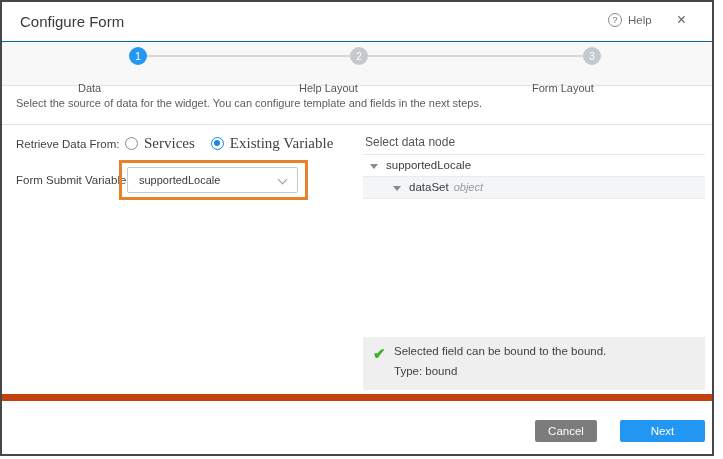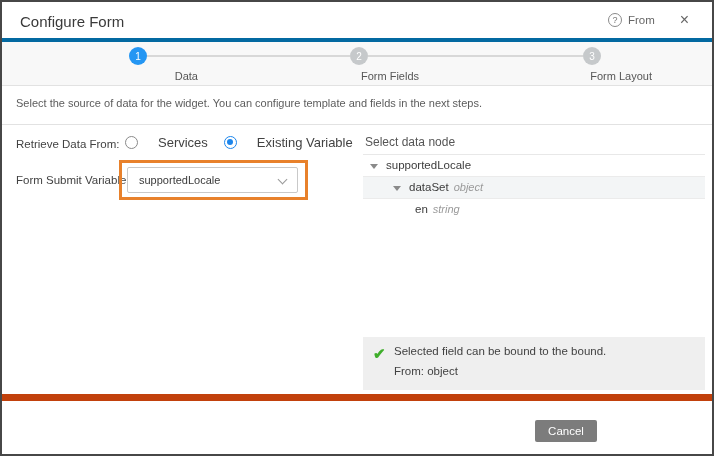--- a/index.html
+++ b/index.html
@@ -4,61 +4,61 @@
 <style>
   * { margin:0; padding:0; box-sizing:border-box; }
   html,body { width:723px; height:459px; background:#ffffff;
               font-family:"Liberation Sans", sans-serif; }
   .canvas { position:relative; width:723px; height:459px; background:#fff; overflow:hidden; }
 
   .dialog { position:absolute; left:0; top:0; width:714px; height:456px;
             background:#fff; border:2px solid #474747; }
 
   
-  .header { position:relative; height:40px; border-bottom:4px solid #0369a1; background:#fff; }
+  .header { position:relative; height:40px; border-bottom:1px solid #0369a1; background:#fff; }
   .dlg-title { position:absolute; left:18px; top:11px; font-size:15px; color:#3a3a3a; }
   .header-right { position:absolute; left:606px; top:11px; display:flex; align-items:center; gap:7px; }
   .help-btn { display:flex; align-items:center; gap:6px; cursor:pointer; }
   .q-circle { width:14px; height:14px; border:1px solid #8a8a8a; border-radius:50%;
               font-size:9px; color:#777; display:flex; align-items:center; justify-content:center; }
   .help-label { font-size:11.5px; color:#666; }
   .close-x { font-size:16px; color:#666; margin-left:18px; line-height:14px; cursor:pointer; }
 
   
   .stepper { position:relative; height:44px; background:#f8f8f8; border-bottom:1px solid #e2e2e2; }
   .step-line { position:absolute; top:13px; height:2px; background:#d8d8d8; }
   .line-1 { left:145px; width:203px; }
   .line-2 { left:366px; width:215px; }
   .step-circle { position:absolute; top:5px; width:18px; height:18px; border-radius:50%;
                  background:#c6c9cb; color:#fff; font-size:10px; display:flex;
                  align-items:center; justify-content:center; }
   .step-circle.active { background:#2496f3; }
   .c1 { left:127px; } .c2 { left:348px; } .c3 { left:581px; }
-  .step-label { position:absolute; top:28px; width:120px; text-align:right;
+  .step-label { position:absolute; top:40px; width:120px; text-align:left;
                 font-size:11px; color:#565656; }
   .l1 { left:76px; } .l2 { left:297px; } .l3 { left:530px; }
 
   
   .desc-row { height:39px; border-bottom:1px solid #e2e2e2; padding:11px 14px 7px 14px; }
   .desc-text { font-size:11px; color:#5c5c5c; }
 
   
   .content { position:relative; height:276px; border-bottom:7px solid #c2410c; }
 
   .field-label { position:absolute; left:14px; font-size:11.5px; color:#424242; }
   .lab-retrieve { top:13px; }
   .lab-submit { top:49px; }
 
   .radio-group { position:absolute; left:123px; top:10px; display:flex; align-items:center; }
   .radio { width:13px; height:13px; border:1.5px solid #8a8a8a; border-radius:50%;
            position:relative; cursor:pointer; flex:none; }
   .radio.selected { border-color:#1d86ec; }
   .radio.selected::after { content:""; position:absolute; left:2px; top:2px;
            width:6px; height:6px; border-radius:50%; background:#1d86ec; }
-  .radio-label { font-size:13px; color:#424242; margin:0 16px 0 20px; cursor:pointer; }
+  .radio-label { font-size:15px; color:#424242; margin:0 16px 0 6px; cursor:pointer;font-family:Liberation Serif, serif; }
   .radio-label.last { margin-right:0;text-align:center; }
 
   .highlight-box { position:absolute; left:117px; top:35px; width:189px; height:40px;
                    border:3px solid #e8812b; }
   .var-select { position:absolute; left:125px; top:42px; width:171px; height:26px;
                 background:#fff; border:1px solid #c9c9c9; border-radius:2px; cursor:pointer; }
   .var-select .value { position:absolute; left:11px; top:6px; font-size:11px; color:#3a3a3a; }
   .chevron { position:absolute; right:11px; top:8px; width:7px; height:7px;
              border-right:1.5px solid #999; border-bottom:1.5px solid #999;
              transform:rotate(45deg); }
@@ -94,40 +94,40 @@
 <body>
 
 <div class="canvas">
   <div class="dialog">
 
     <div class="header">
       <div class="dlg-title">Configure Form</div>
       <div class="header-right">
         <div class="help-btn">
           <span class="q-circle">?</span>
-          <span class="help-label">From</span>
+          <span class="help-label">Help</span>
         </div>
         <span class="close-x">×</span>
       </div>
     </div>
 
     <div class="stepper">
       <div class="step-line line-1"></div>
       <div class="step-line line-2"></div>
       <div class="step-circle active c1">
         <span>1</span>
       </div>
       <div class="step-circle c2">
         <span>2</span>
       </div>
       <div class="step-circle c3">
         <span>3</span>
       </div>
       <div class="step-label l1">Data</div>
-      <div class="step-label l2">Form Fields</div>
+      <div class="step-label l2">Help Layout</div>
       <div class="step-label l3">Form Layout</div>
     </div>
 
     <div class="desc-row">
       <div class="desc-text">Select the source of data for the widget. You can configure template and fields in the next steps.</div>
     </div>
 
     <div class="content">
 
       <div class="field-label lab-retrieve">Retrieve Data From:</div>
@@ -151,31 +151,29 @@
 
       <div class="tree">
         <div class="tree-row">
           <span class="caret i0"></span>
           <span class="node-label t0">supportedLocale</span>
         </div>
         <div class="tree-row selected">
           <span class="caret i1"></span>
           <span class="node-label t1"><span>dataSet</span><span class="node-type">object</span></span>
         </div>
-        <div class="tree-row leaf">
-          <span class="node-label t2"><span>en</span><span class="node-type">string</span></span>
-        </div>
       </div>
 
       <div class="success-box">
         <span class="check-icon">✔</span>
         <div class="msg-line1">Selected field can be bound to the bound.</div>
-        <div class="msg-line2">From: object</div>
+        <div class="msg-line2">Type: bound</div>
       </div>
 
     </div>
 
     <div class="footer">
       <button class="btn btn-cancel">Cancel</button>
+      <button class="btn btn-next">Next</button>
     </div>
 
   </div>
 </div>
 
 </body></html>

